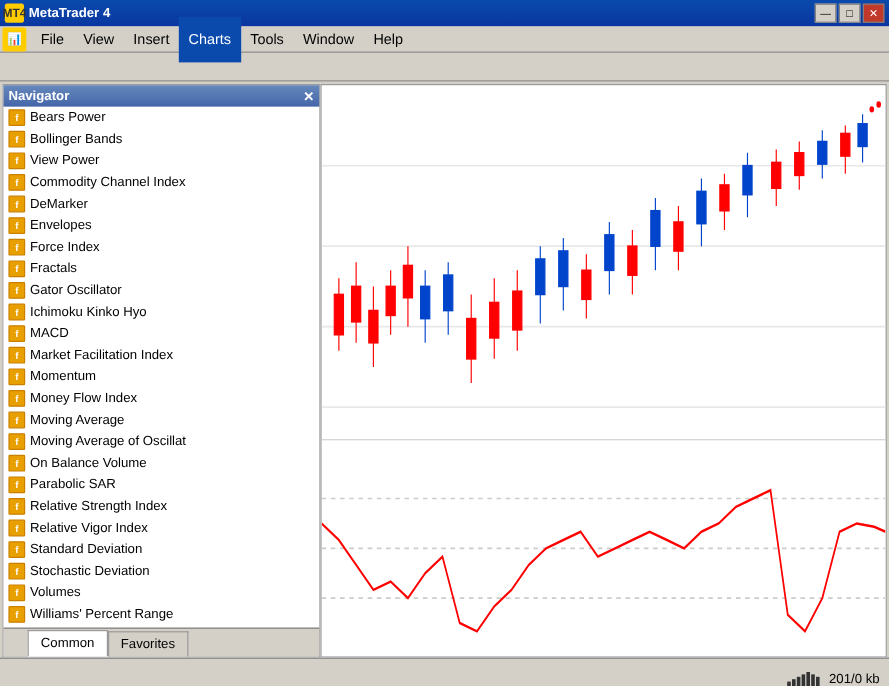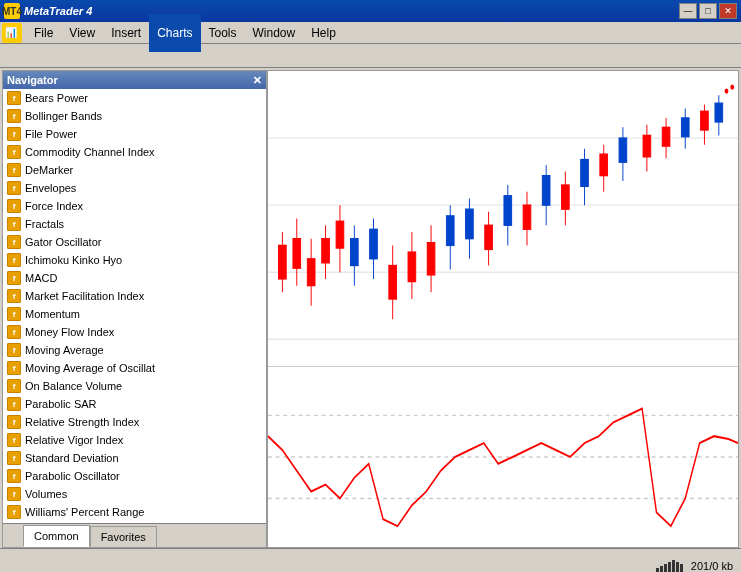--- a/index.html
+++ b/index.html
@@ -37,21 +37,20 @@
       align-items: center;
       justify-content: center;
       font-size: 10px;
       font-weight: bold;
       color: #333;
       text-align: center;
     }
     .title-bar-title {
       font-size: 11px;
       font-weight: bold;
-      font-style: italic;
     }
     .title-bar-controls {
       display: flex;
       gap: 2px;
     }
     .title-btn {
       width: 18px;
       height: 16px;
       background: #d4d0c8;
       border: 1px solid #808080;
@@ -312,21 +311,21 @@
     <div class="nav-item">
           <div class="nav-item-icon">f</div>
           <span>Bears Power</span>
         </div>
         <div class="nav-item">
           <div class="nav-item-icon">f</div>
           <span>Bollinger Bands</span>
         </div>
         <div class="nav-item">
           <div class="nav-item-icon">f</div>
-          <span>File Power</span>
+          <span>View Power</span>
         </div>
         <div class="nav-item">
           <div class="nav-item-icon">f</div>
           <span>Commodity Channel Index</span>
         </div>
         <div class="nav-item">
           <div class="nav-item-icon">f</div>
           <span>DeMarker</span>
         </div>
         <div class="nav-item">
@@ -388,21 +387,21 @@
         <div class="nav-item">
           <div class="nav-item-icon">f</div>
           <span>Relative Vigor Index</span>
         </div>
         <div class="nav-item">
           <div class="nav-item-icon">f</div>
           <span>Standard Deviation</span>
         </div>
         <div class="nav-item">
           <div class="nav-item-icon">f</div>
-          <span>Parabolic Oscillator</span>
+          <span>Stochastic Deviation</span>
         </div>
         <div class="nav-item">
           <div class="nav-item-icon">f</div>
           <span>Volumes</span>
         </div>
         <div class="nav-item">
           <div class="nav-item-icon">f</div>
           <span>Williams' Percent Range</span>
         </div>
       </div>

